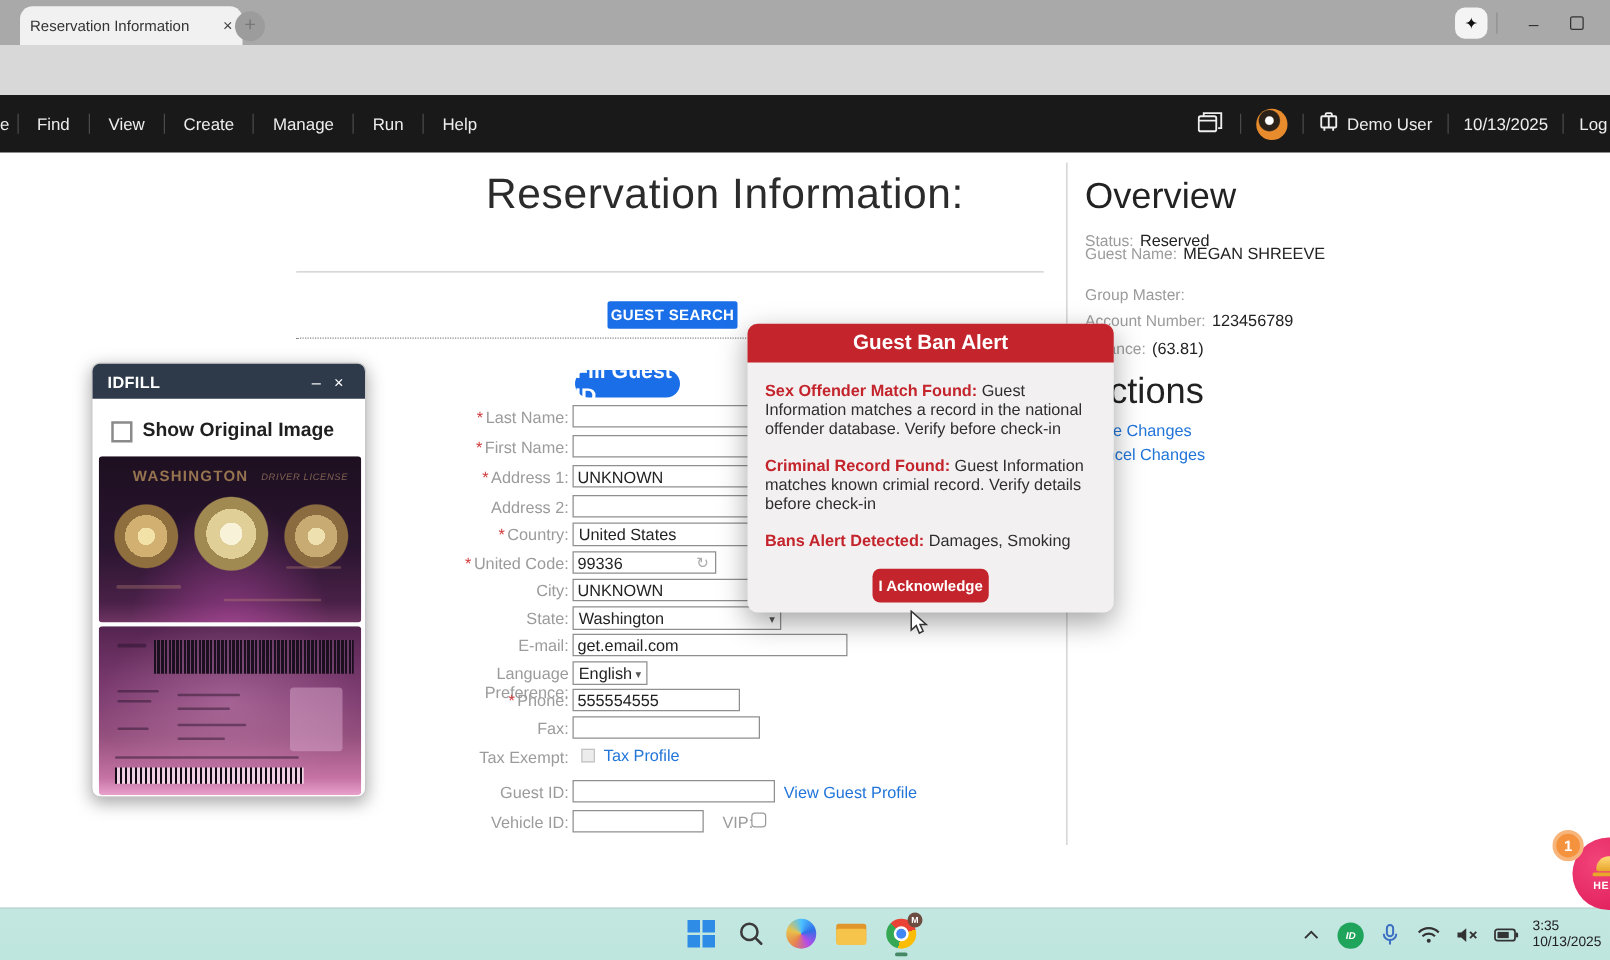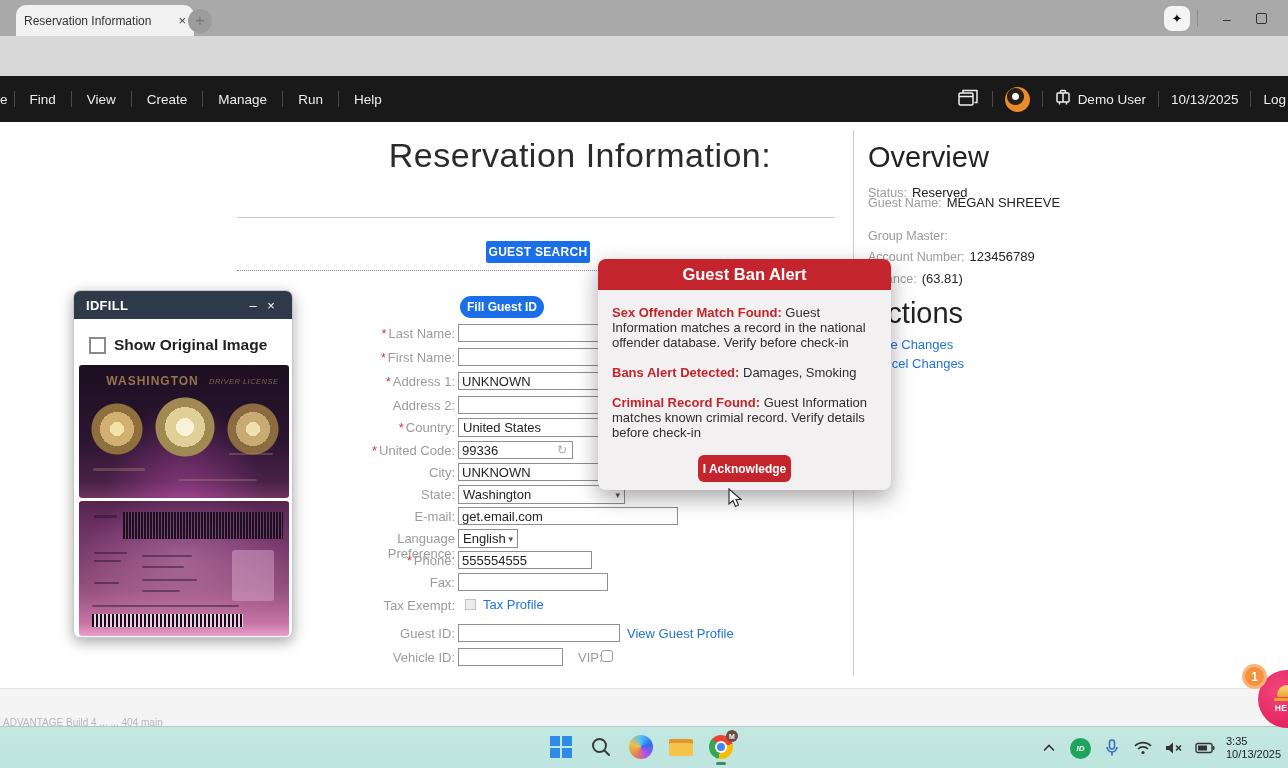--- a/index.html
+++ b/index.html
@@ -39,21 +39,21 @@
 
   
   .page-title { left:300px; top:136px; width:560px; text-align:center; font-size:34px; font-weight:200; letter-spacing:0.5px; color:#2b2b2b; }
   .tabrow { left:253px; top:194px; display:flex; font-size:13px; }
   .ptab { padding:5px 13px; border:1px solid #ccc; border-bottom:none; color:#2175d9; background:#fff; border-radius:3px 3px 0 0; margin-right:-1px; position:relative; }
   .ptab.active { color:#222; z-index:2; }
   .tab-underline { left:237px; top:217px; width:598px; height:1px; background:#ccc; }
   .btn-blue { background:#1a6fe8; color:#fff; font-weight:bold; display:flex; align-items:center; justify-content:center; }
   .guest-search { left:486px; top:241px; width:104px; height:22px; font-size:12px; border-radius:2px; letter-spacing:0.3px; }
   .dotted-line { left:237px; top:270px; width:598px; border-top:1.5px dotted #8a8a8a; }
-  .fill-guest { left:460px; top:296px; width:84px; height:22px; font-size:12px; border-radius:12px; }
+  .fill-guest { left:460px; top:296px; width:84px; height:22px; font-size:17px; border-radius:12px; }
 
   
   .flabel { width:127px; left:328px; text-align:right; font-size:13px; color:#9b9b9b; }
   .req { color:#d03a3a; margin-right:2px; }
   .fin { position:absolute; left:458px; height:18px; border:1px solid #8f8f8f; font-size:13px; font-family:"Liberation Sans",sans-serif; color:#222; padding:0 3px; background:#fff; }
   .fsel { position:absolute; left:458px; height:19px; border:1px solid #8f8f8f; font-size:13px; color:#222; background:#fff; display:flex; align-items:center; padding:0 4px; justify-content:space-between; }
   .sel-arrow { color:#555; font-size:9px; }
   .flink { color:#2175d9; font-size:13px; }
   .cb { border:1px solid #9a9a9a; background:#fff; }
 
@@ -353,35 +353,32 @@
       <div class="lic2-photo"></div>
       <div class="lic2-line" style="left:6%; top:77%; width:70%; height:2px;"></div>
       <div class="lic2-barcode-bot"></div>
     </div>
   </div>
 
   <div class="abs modal">
     <div class="abs modal-head">Guest Ban Alert</div>
     <div class="abs modal-body">
       <p><span class="modal-lead">Sex Offender Match Found:</span><span> Guest Information matches a record in the national offender database. Verify before check-in</span></p>
+      <p><span class="modal-lead">Criminal Record Found:</span><span> Guest Information matches known crimial record. Verify details before check-in</span></p>
       <p><span class="modal-lead">Bans Alert Detected:</span><span> Damages, Smoking</span></p>
-      <p><span class="modal-lead">Criminal Record Found:</span><span> Guest Information matches known crimial record. Verify details before check-in</span></p>
     </div>
     <div class="abs ack-btn">I Acknowledge</div>
   </div>
 
   <div class="abs cursor">
     <svg width="15" height="21" viewBox="0 0 15 21">
         <polygon points="1,1 1,16 5,12.5 7.5,18.5 10.5,17 8,11.5 13,11.5" fill="#fff" stroke="#333" stroke-width="1.2"></polygon>
       </svg>
   </div>
 
-  <div class="abs footer">
-    <span class="build-text">ADVANTAGE Build  4 ...      ... 404   main</span>
-  </div>
 
   <div class="abs taskbar">
     <div class="tb-center">
       <div class="tb-ic">
           <div class="win-grid">
             <div></div>
             <div></div>
             <div></div>
             <div></div>
           </div>

